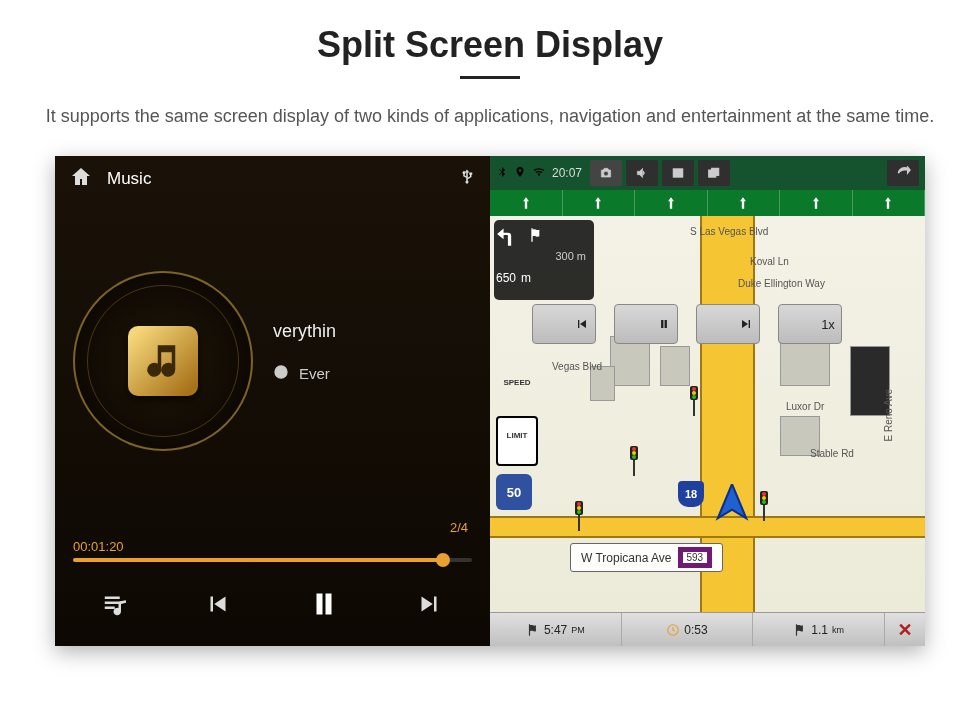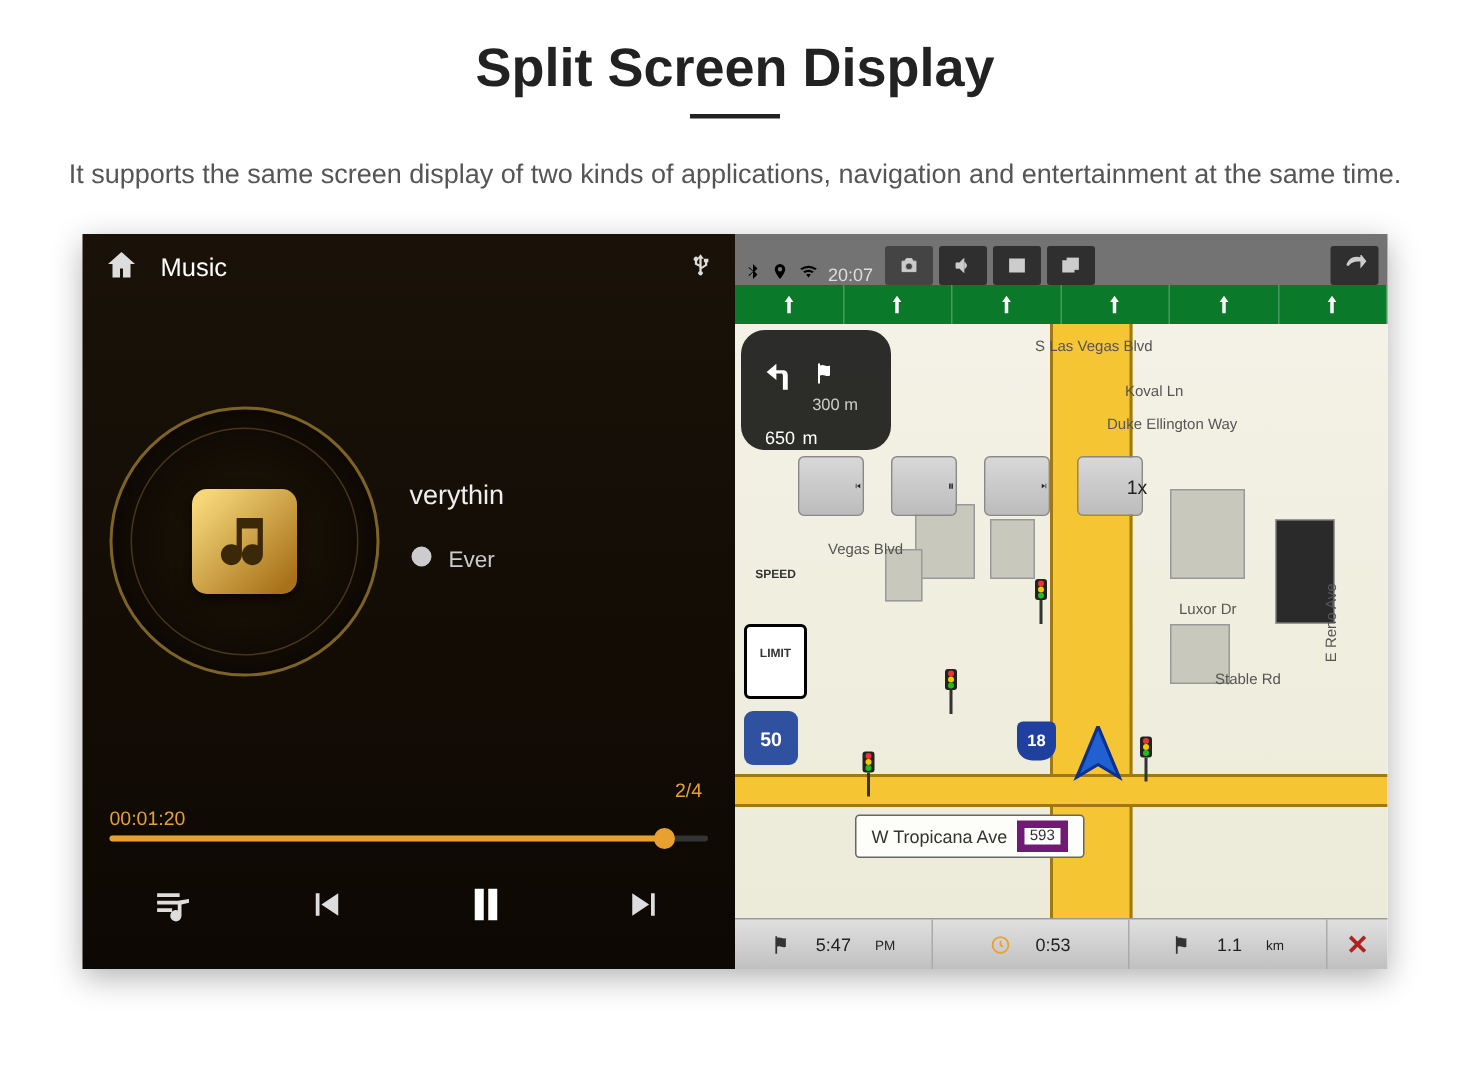--- a/index.html
+++ b/index.html
@@ -134,23 +134,23 @@
   display: flex;
   justify-content: space-around;
   align-items: center;
   padding: 18px 10px 20px;
 }
 .music-controls .ctrl svg { fill: #ddd; }
 .music-controls .ctrl.pause svg { fill: #fff; }
 
 .nav-status {
   height: 34px;
-  background: #737373;
-  display: flex;
-  align-items: flex-end;
+  background: #14532d;
+  display: flex;
+  align-items: center;
   padding: 0 6px;
   gap: 4px;
   color: #ddd;
   font-size: 12px;
 }
 .nav-status .status-left { display:flex; align-items:center; gap:6px; }
 .nav-status .time { margin-right: 4px; }
 .nav-status .sys-btn {
   width: 32px; height: 26px;
   background: #2f2f2f;
@@ -193,39 +193,39 @@
   background: #f6c534;
   border-top: 2px solid #a07812;
   border-bottom: 2px solid #a07812;
 }
 .map-buildings .b { position:absolute; background:#c8c8bc; border:1px solid #999; }
 .turn-box {
   position:absolute;
   top:4px; left:4px;
   width: 100px; height: 80px;
   background: rgba(0,0,0,0.82);
-  border-radius: 16px;
+  border-radius: 5px;
   color:#fff;
-  padding: 16px;
+  padding: 2px;
   display:flex; flex-direction:column;
 }
 .turn-box .row1 { display:flex; align-items:center; gap:6px; }
 .turn-box .row1 svg { fill:#fff; }
 .turn-box .sub { font-size:11px; color:#ccc; text-align:right; margin-right:6px; margin-top:2px;}
 .turn-box .dist { font-size:18px; font-weight:500; margin-top:4px;}
 .turn-box .dist span { font-size:12px; font-weight:normal; }
 .pb-controls {
   position:absolute;
   top: 88px;
   left: 42px;
   display:flex;
   gap: 18px;
 }
 .pb-btn {
-  width: 44px; height: 40px;
+  width: 64px; height: 40px;
   background: linear-gradient(#d8d8d8,#bcbcbc);
   border:1px solid #888;
   border-radius:4px;
   display:flex;align-items:center;justify-content:center;
   font-size:13px;
   color:#222;
   padding-left:36px;
 }
 .pb-btn svg { fill:#222; }
 .speed-limit {
@@ -283,21 +283,21 @@
 
 .nav-bottom {
   height: 34px;
   background: linear-gradient(#e0e0e0,#c0c0c0);
   border-top:1px solid #999;
   display:flex;
   align-items:center;
   font-size:12px;
   color:#222;
 }
-.nav-bottom .seg { flex:1; display:flex; align-items:center; justify-content:center; gap:16px; border-right:1px solid #aaa; height:100%;}
+.nav-bottom .seg { flex:1; display:flex; align-items:center; justify-content:center; gap:4px; border-right:1px solid #aaa; height:100%;}
 .nav-bottom .seg:last-child{border-right:none;}
 .nav-bottom svg { fill:#333; }
 .nav-bottom .close { flex:0 0 40px; font-size:18px; color:#b02020; font-weight:bold;}
 </style>
 </head>
 <body>
 
 <h1 class="page-title">Split Screen Display</h1>
 <div class="title-underline"></div>
 <p class="page-subtitle">It supports the same screen display of two kinds of applications, navigation and entertainment at the same time.</p>

